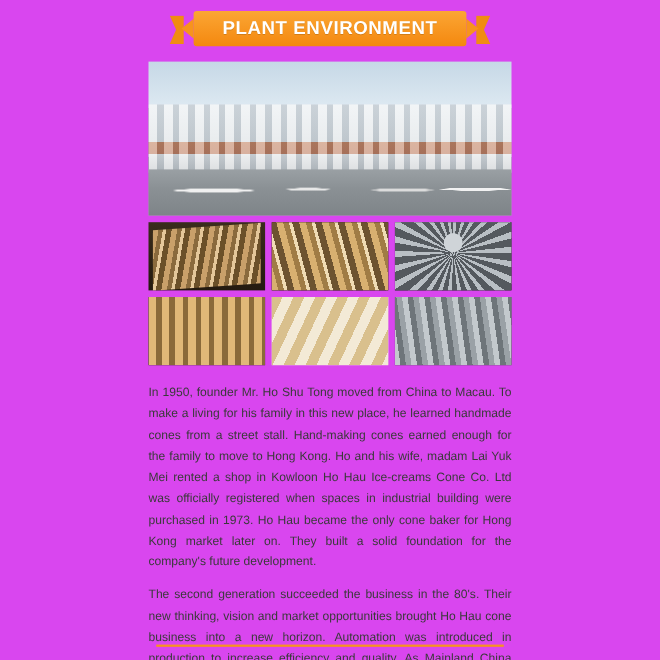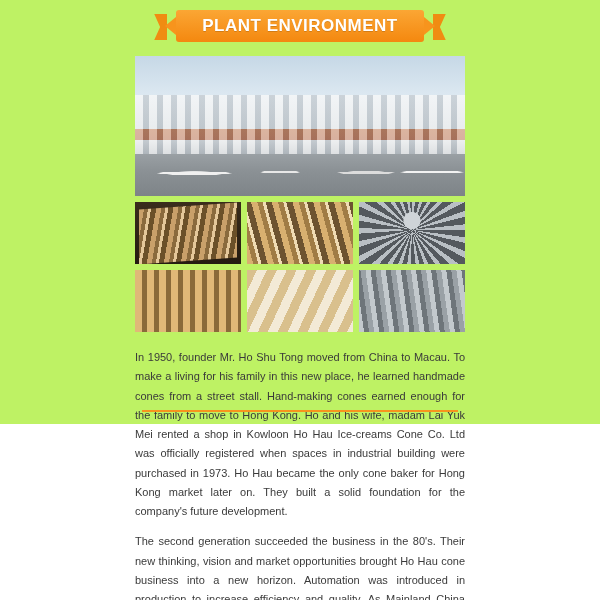--- a/index.html
+++ b/index.html
@@ -10,22 +10,22 @@
     width: 600px;
     height: 600px;
     background: #ffffff;
     font-family: "Liberation Sans", sans-serif;
     overflow: hidden;
   }
 
   .page {
     position: relative;
     width: 600px;
-    height: 424px;
-    background: #bef264;
+    height: 600px;
+    background: #d946ef;
     box-sizing: border-box;
   }
 
   
   .header {
     padding-top: 10px;
     display: flex;
     justify-content: center;
     align-items: center;
   }

